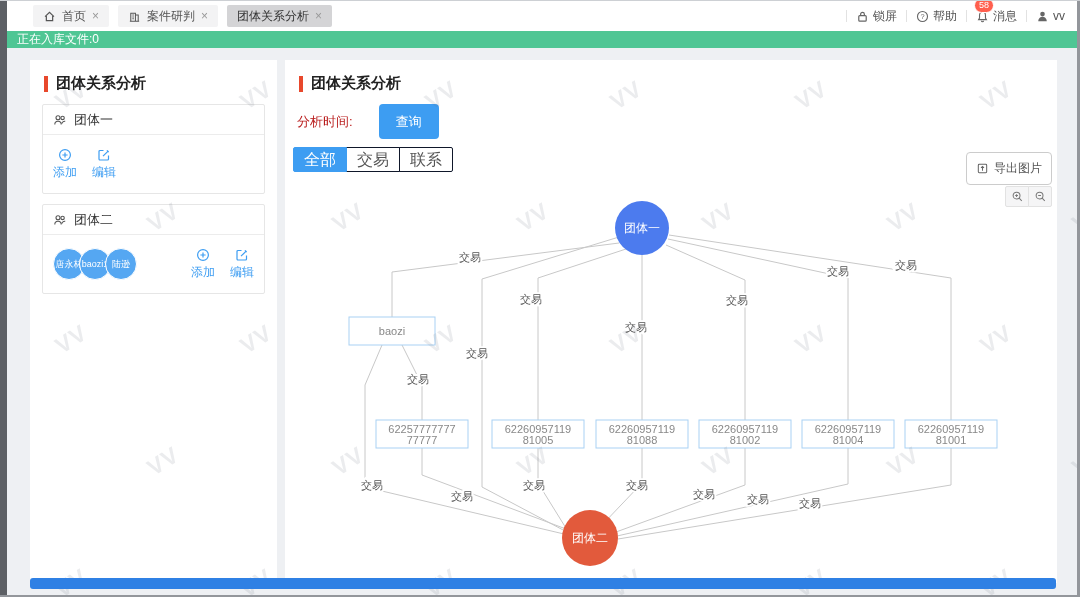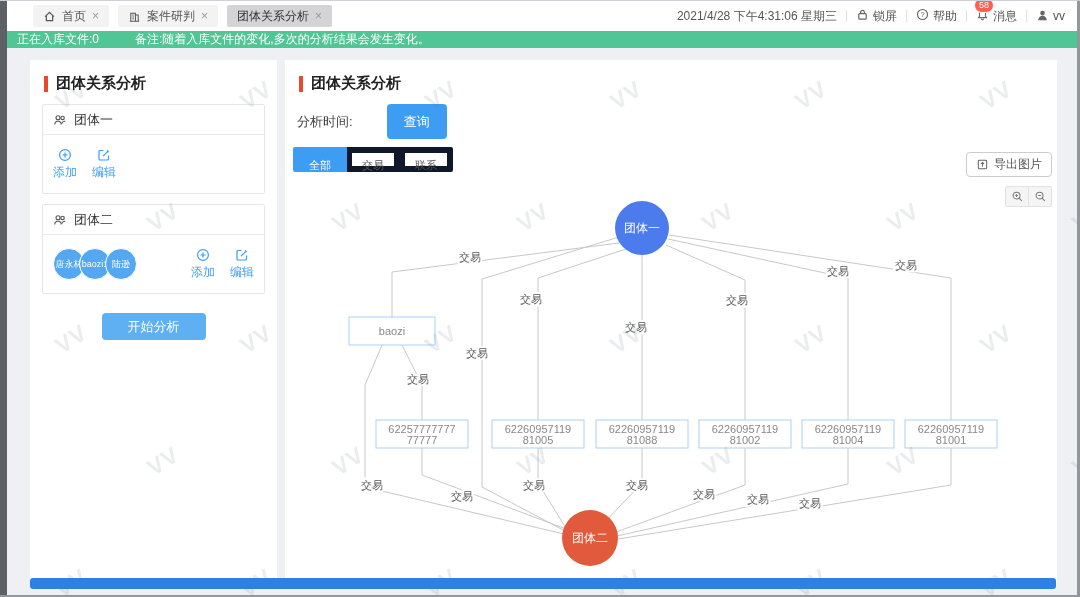--- a/index.html
+++ b/index.html
@@ -19,21 +19,21 @@
   
   .topbar { position:absolute; left:7px; right:3px; top:1px; height:30px; background:#fff;
             display:flex; align-items:center; padding-left:26px; }
   .tab { display:flex; align-items:center; gap:6px; height:22px; padding:0 10px;
          background:#f3f3f4; border-radius:2px; margin-right:9px; font-size:12px; color:#555; cursor:pointer; }
   .tab.active { background:#d4d4d6; color:#333; }
   .tab .x { color:#999; font-size:12px; }
   .tab svg { flex:none; }
   .topbar-right { margin-left:auto; display:flex; align-items:center; gap:9px; padding-right:12px;
                   font-size:12px; color:#555; white-space:nowrap; }
-  .tb-item { display:flex; gap:4px; cursor:pointer; }
+  .tb-item { display:flex; align-items:center; gap:4px; cursor:pointer; }
   .divider { width:1px; height:12px; background:#e2e2e2; }
   .msg-wrap { position:relative; }
   .badge { position:absolute; top:-10px; left:-2px; background:#ff5f4e; color:#fff; font-size:9px;
            line-height:1; padding:2px 4px; border-radius:8px; border:1px solid #fff; }
 
   
   .notice { position:absolute; left:7px; right:3px; top:31px; height:17px; background:#4fc694;
             color:#fff; font-size:12px; display:flex; gap:36px; padding-left:10px; }
 
   
@@ -54,32 +54,32 @@
             white-space:nowrap; overflow:hidden; border:1px solid #fff; flex:none; }
   .avatar:first-child { margin-left:0; }
   .actions { display:flex; gap:15px; }
   .action { display:flex; flex-direction:column; align-items:center; gap:2px;
             font-size:12px; color:#3d9df2; cursor:pointer; }
   .start-btn { position:absolute; left:50%; transform:translateX(-50%); top:253px; width:104px; height:27px;
                background:#5fb0f2; color:#fff; border:none; border-radius:4px; font-size:13px; cursor:pointer; }
 
   
   .controls { position:absolute; left:12px; top:44px; display:flex; align-items:center; }
-  .ctl-label { font-size:13px; color:#404040; margin-right:8px; }
+  .ctl-label { font-size:13px; color:#b91c1c; }
   .date-input { width:144px; height:27px; border:1px solid #ddd; border-radius:4px; background:#fff;
                 display:flex; align-items:center; gap:7px; padding:0 8px; font-size:12px; color:#aaa; cursor:text; }
   .query-btn { margin-left:26px; width:60px; height:35px; background:#3d9df2; color:#fff; border:none;
                border-radius:4px; font-size:13px; cursor:pointer; }
   .view-tabs { position:absolute; left:8px; top:87px; display:flex; }
-  .vtab { min-width:38px; padding:0 10px; height:25px; line-height:24px; text-align:center; font-size:11px;
-          color:#555; background:#fff; border:6px solid #0f172a; margin-left:-1px; cursor:pointer; }
+  .vtab { min-width:38px; padding:0 10px; height:25px; line-height:24px; text-align:center; font-size:16px;
+          color:#555; background:#fff; border:1px solid #0f172a; margin-left:-1px; cursor:pointer; }
   .vtab:first-child { border-radius:2px 0 0 2px; margin-left:0; }
   .vtab:last-child { border-radius:0 2px 2px 0; }
   .vtab.active { background:#3d9df2; color:#fff; border-color:#3d9df2; position:relative; z-index:1; }
-  .export-btn { position:absolute; right:5px; top:92px; height:25px; padding:0 9px; display:flex;
+  .export-btn { position:absolute; right:5px; top:92px; height:33px; padding:0 9px; display:flex;
                 align-items:center; gap:5px; background:#fff; border:1px solid #ccc; border-radius:4px;
                 font-size:12px; color:#555; cursor:pointer; }
   .zoom-ctrls { position:absolute; right:5px; top:126px; display:flex; }
   .zbtn { width:24px; height:21px; background:#f5f5f6; border:1px solid #e2e2e2; margin-left:-1px;
           display:flex; align-items:center; justify-content:center; cursor:pointer; }
   .zbtn:first-child { border-radius:2px 0 0 2px; margin-left:0; }
   .zbtn:last-child { border-radius:0 2px 2px 0; }
 
   
   #graph-svg { position:absolute; left:0; top:125px; }
@@ -123,21 +123,20 @@
     </span>
     <span>案件研判</span>
     <span class="x">×</span>
   </div>
   <div class="tab active">
     <span>团体关系分析</span>
     <span class="x">×</span>
   </div>
 
   <div class="topbar-right">
-    <span>2021/4/28 下午4:31:06 星期三</span>
     <span class="divider"></span>
     <span class="tb-item">
       <span>
         <svg width="13" height="13" viewBox="0 0 14 14">
             <rect x="3" y="6" width="8" height="6" rx="1" fill="none" stroke="#666" stroke-width="1.3"></rect>
             <path d="M5 6 V4.5 a2 2 0 0 1 4 0 V6" fill="none" stroke="#666" stroke-width="1.3"></path>
           </svg>
       </span>
       <span>锁屏</span>
     </span>
@@ -170,21 +169,20 @@
             <path d="M2.4 12 a4.6 4.6 0 0 1 9.2 0 Z" fill="#666"></path>
           </svg>
       </span>
       <span>vv</span>
     </span>
   </div>
 </div>
 
 <div class="notice">
   <span>正在入库文件:0</span>
-  <span>备注:随着入库文件的变化,多次的分析结果会发生变化。</span>
 </div>
 
 <div class="left-panel">
   <div class="sec-title">
     <span class="tbar"></span>
     <span>团体关系分析</span>
   </div>
 
   <div class="card" style="top:44px;">
     <div class="card-head">
@@ -256,21 +254,20 @@
                 <path d="M11.5 7.5 V11 a1 1 0 0 1 -1 1 H3 a1 1 0 0 1 -1 -1 V3.5 a1 1 0 0 1 1 -1 H6.5" stroke="#3d9df2" fill="none" stroke-width="1.2"></path>
                 <path d="M6 8.2 L11.4 2.8 M9.9 2.3 l1.8 1.8" stroke="#3d9df2" fill="none" stroke-width="1.2"></path>
               </svg>
           </span>
           <span>编辑</span>
         </span>
       </div>
     </div>
   </div>
 
-  <button class="start-btn">开始分析</button>
 </div>
 
 <div class="right-panel">
   <div class="sec-title">
     <span class="tbar"></span>
     <span>团体关系分析</span>
   </div>
 
   <div class="controls">
     <span class="ctl-label">分析时间:</span>

